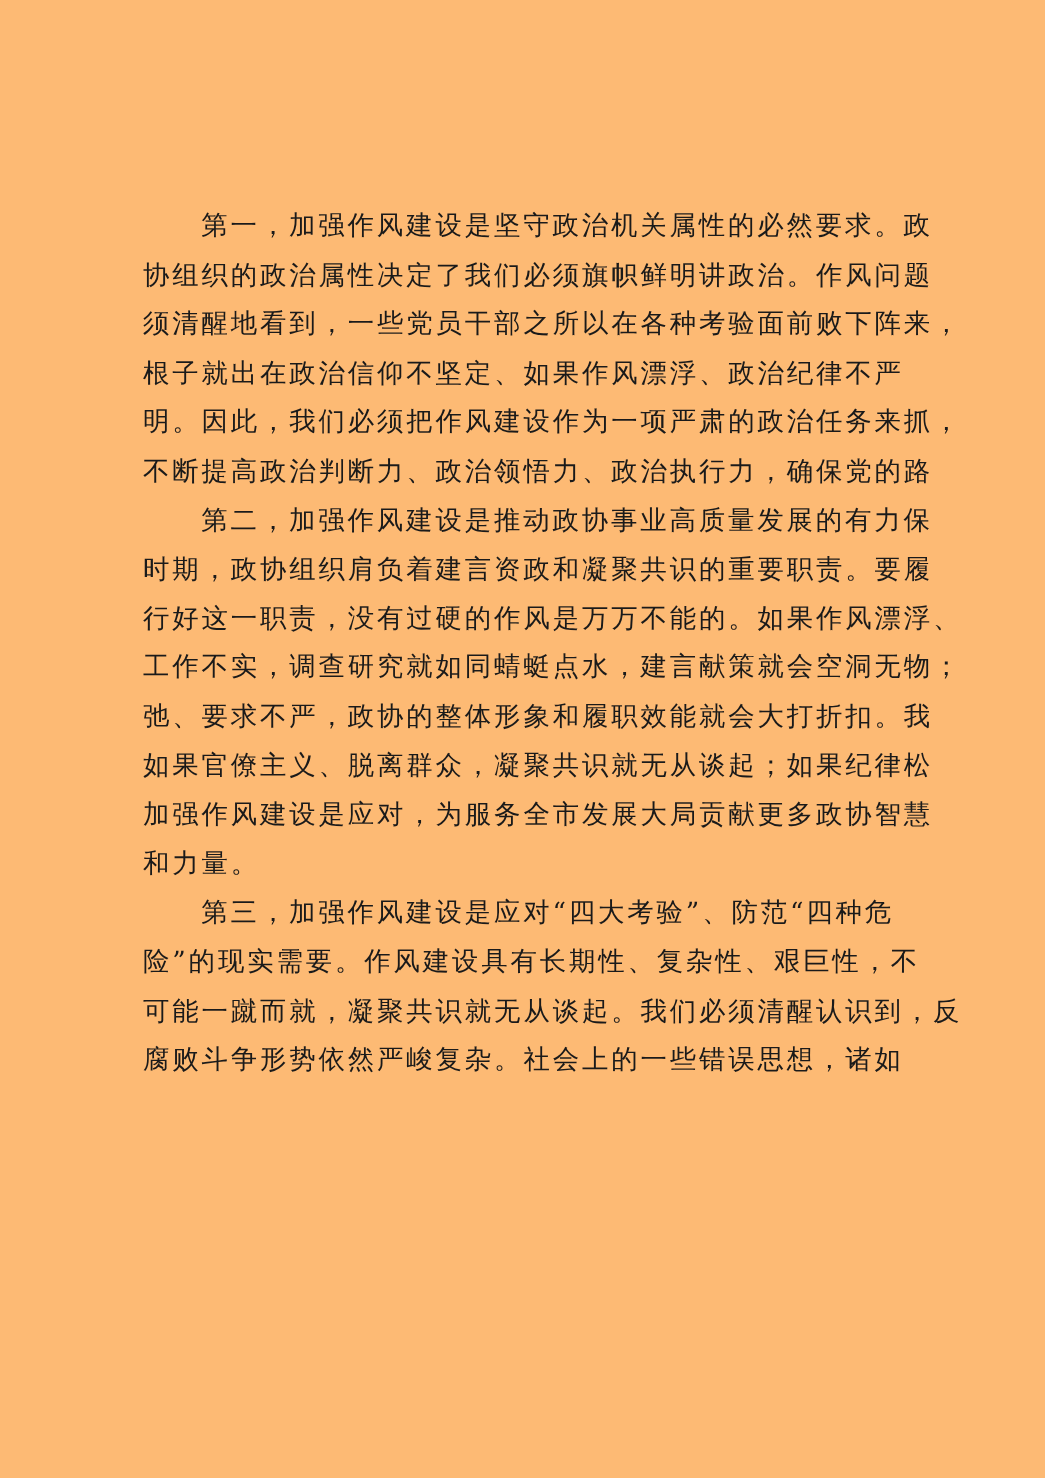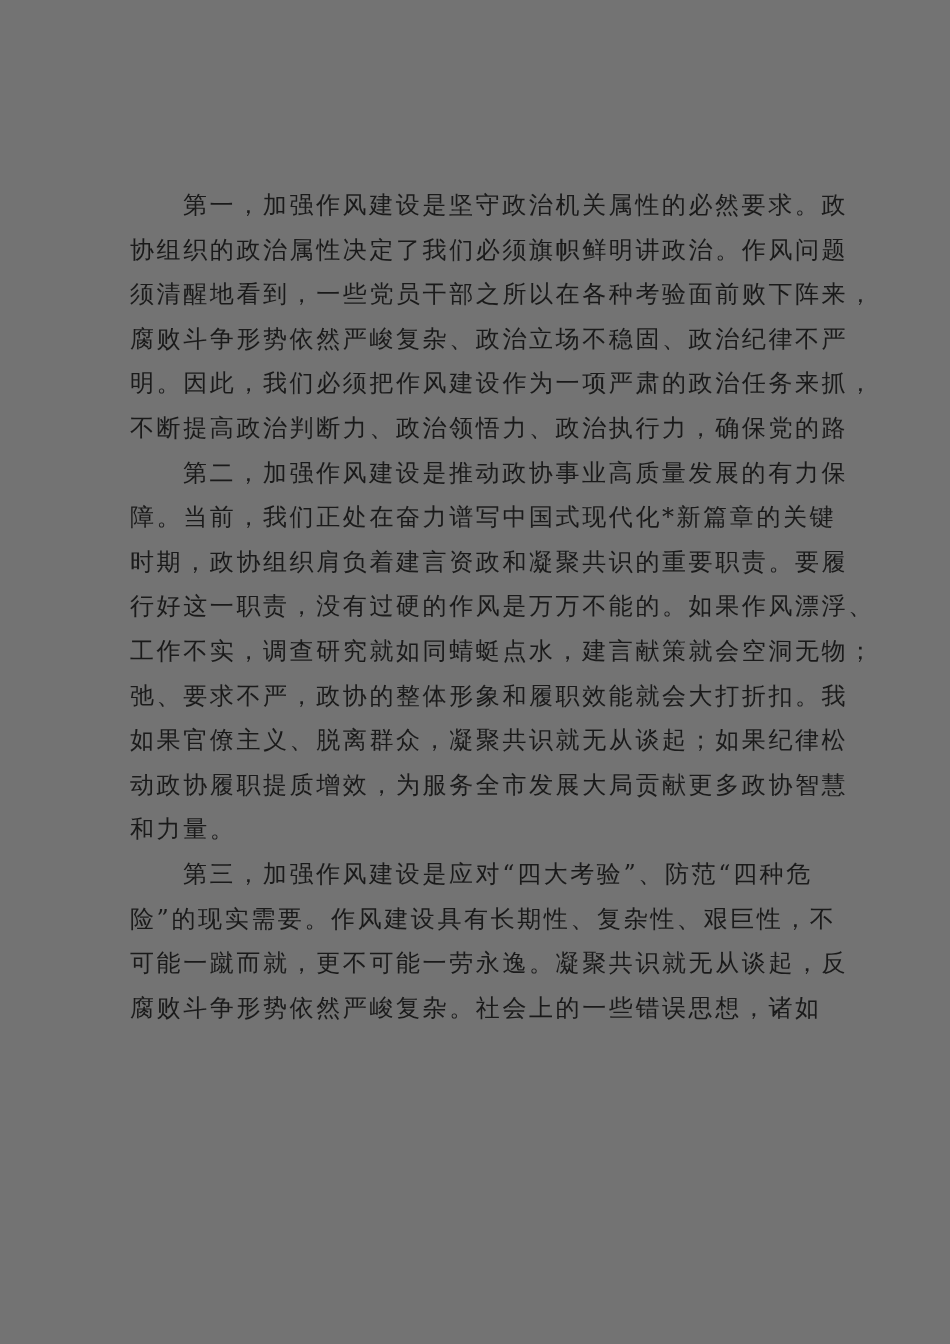--- a/index.html
+++ b/index.html
@@ -12,21 +12,21 @@
       height: 1344px;
       position: relative;
       overflow: hidden;
     }
     .page {
       position: absolute;
       left: 0;
       top: 0;
       width: 950px;
       height: 1344px;
-      background: #737373;
+      background: #fdba74;
     }
     .text-block {
       position: absolute;
       left: 130px;
       top: 183px;
       width: 700px;
       font-family: "DejaVu Serif", "Liberation Serif", serif;
       font-size: 24px;
       letter-spacing: 2.6px;
       line-height: 44.6px;
@@ -44,38 +44,37 @@
 </head>
 <body>
 
 <div class="page">
   <div class="text-block">
 
     <div class="paragraph">
       <span class="line indent">第一，加强作风建设是坚守政治机关属性的必然要求。政</span>
       <span class="line">协组织的政治属性决定了我们必须旗帜鲜明讲政治。作风问题</span>
       <span class="line">须清醒地看到，一些党员干部之所以在各种考验面前败下阵来，</span>
-      <span class="line">腐败斗争形势依然严峻复杂、政治立场不稳固、政治纪律不严</span>
+      <span class="line">根子就出在政治信仰不坚定、如果作风漂浮、政治纪律不严</span>
       <span class="line">明。因此，我们必须把作风建设作为一项严肃的政治任务来抓，</span>
       <span class="line">不断提高政治判断力、政治领悟力、政治执行力，确保党的路</span>
     </div>
 
     <div class="paragraph">
       <span class="line indent">第二，加强作风建设是推动政协事业高质量发展的有力保</span>
-      <span class="line">障。当前，我们正处在奋力谱写中国式现代化*新篇章的关键</span>
       <span class="line">时期，政协组织肩负着建言资政和凝聚共识的重要职责。要履</span>
       <span class="line">行好这一职责，没有过硬的作风是万万不能的。如果作风漂浮、</span>
       <span class="line">工作不实，调查研究就如同蜻蜓点水，建言献策就会空洞无物；</span>
       <span class="line">弛、要求不严，政协的整体形象和履职效能就会大打折扣。我</span>
       <span class="line">如果官僚主义、脱离群众，凝聚共识就无从谈起；如果纪律松</span>
-      <span class="line">动政协履职提质增效，为服务全市发展大局贡献更多政协智慧</span>
+      <span class="line">加强作风建设是应对，为服务全市发展大局贡献更多政协智慧</span>
       <span class="line">和力量。</span>
     </div>
 
     <div class="paragraph">
       <span class="line indent">第三，加强作风建设是应对“四大考验”、防范“四种危</span>
       <span class="line">险”的现实需要。作风建设具有长期性、复杂性、艰巨性，不</span>
-      <span class="line">可能一蹴而就，更不可能一劳永逸。凝聚共识就无从谈起，反</span>
+      <span class="line">可能一蹴而就，凝聚共识就无从谈起。我们必须清醒认识到，反</span>
       <span class="line">腐败斗争形势依然严峻复杂。社会上的一些错误思想，诸如</span>
     </div>
 
   </div>
 </div>
 
 </body></html>

